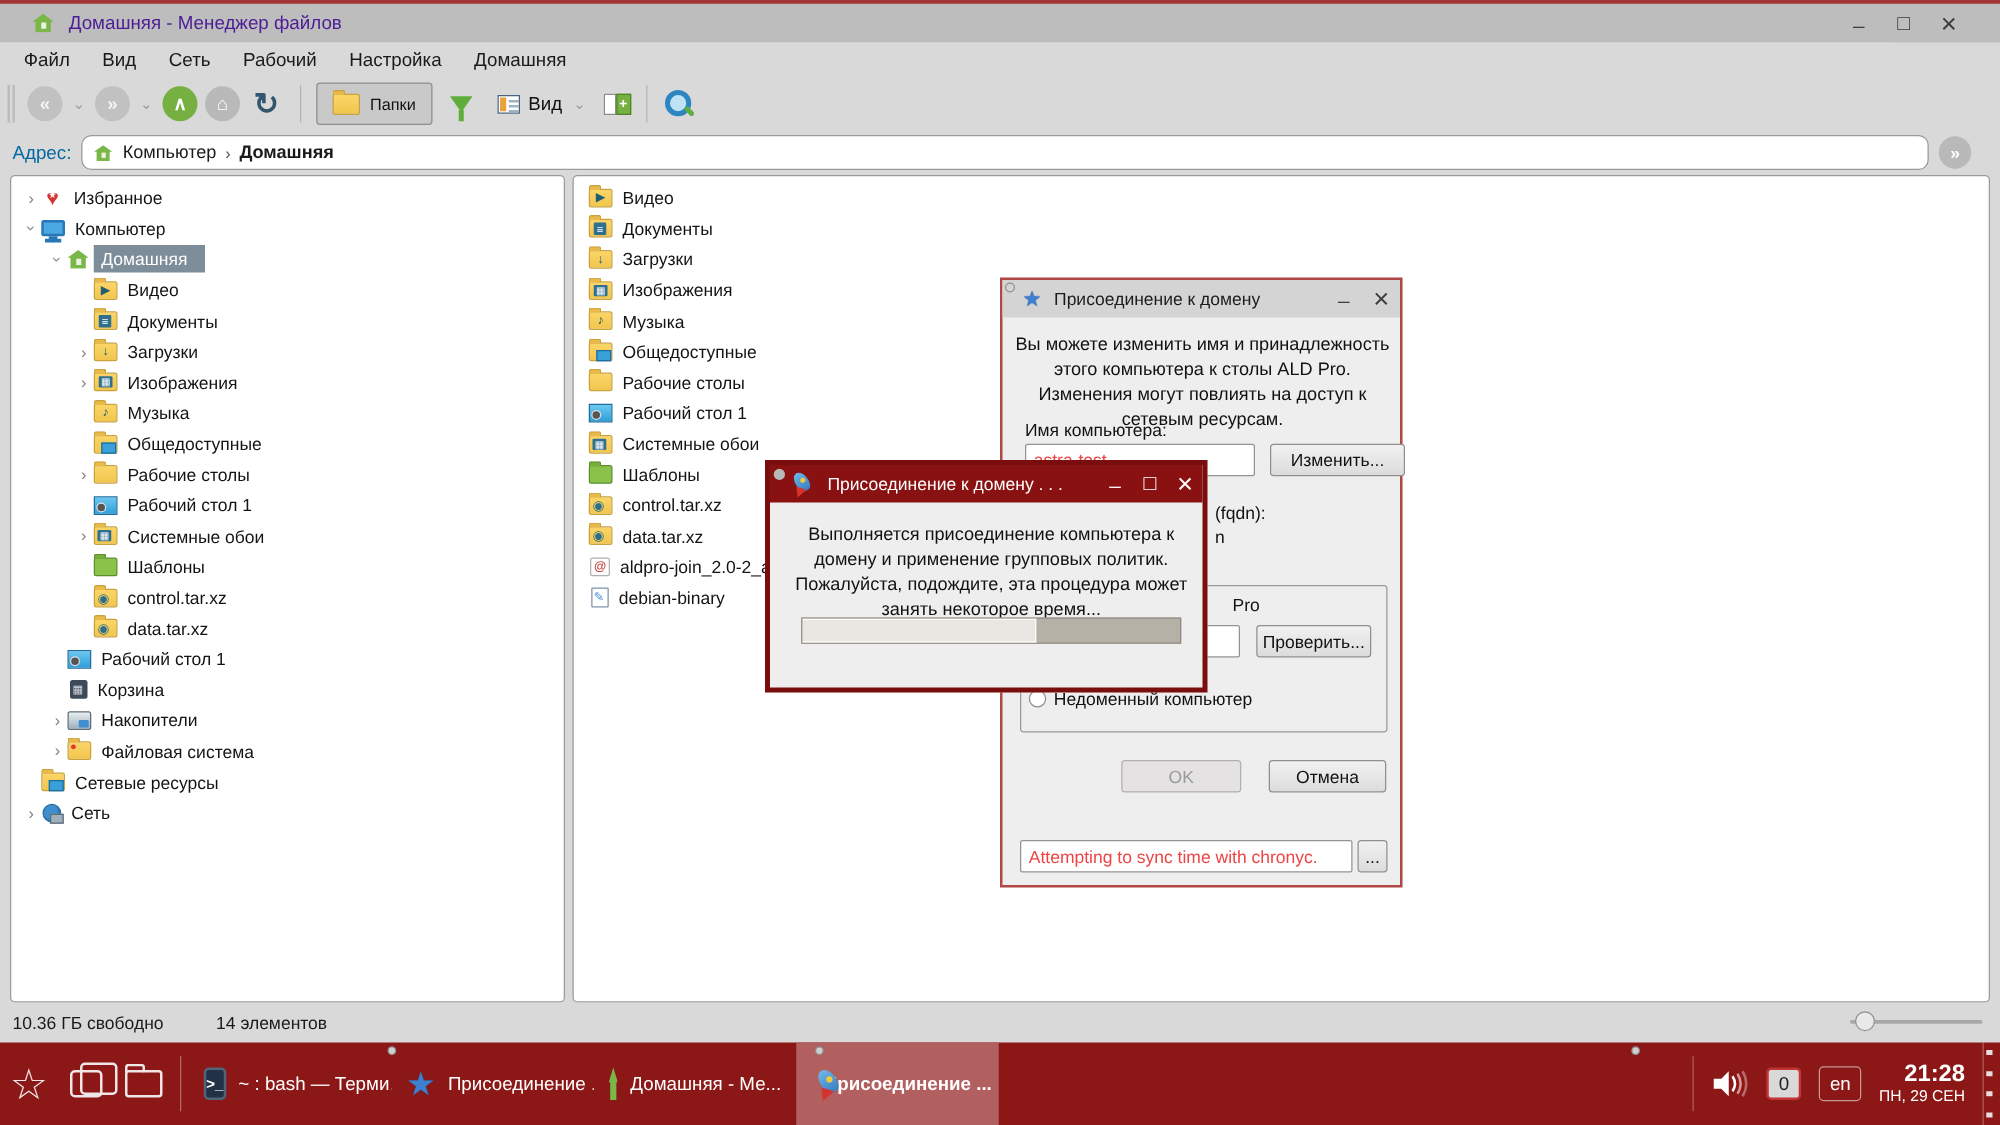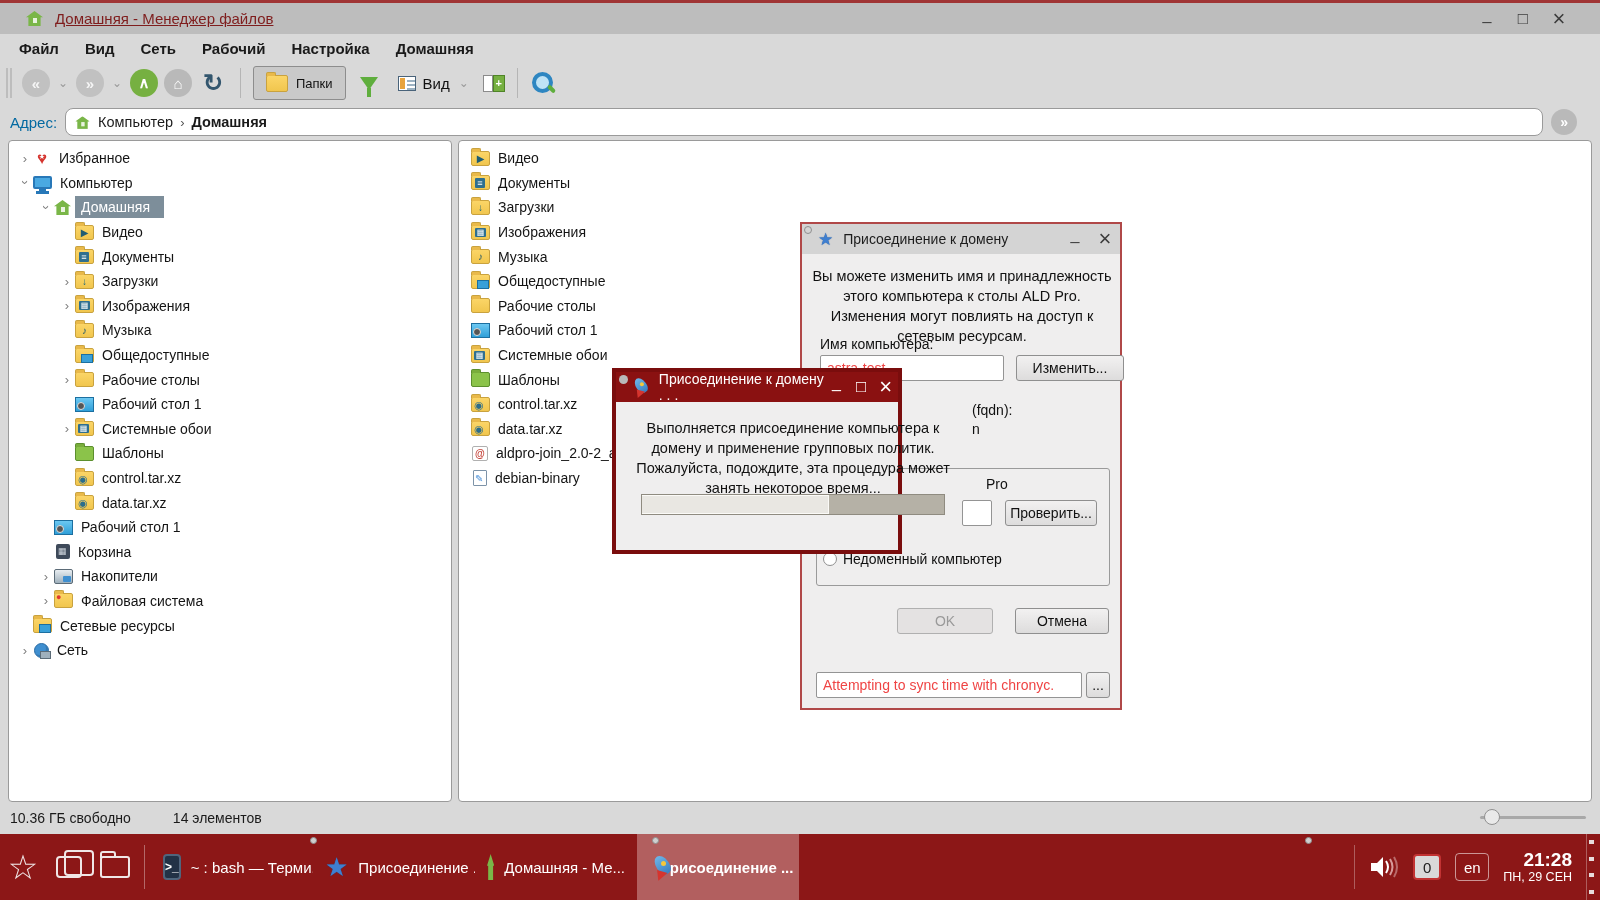--- a/index.html
+++ b/index.html
@@ -4,29 +4,29 @@
 <style>
   * { margin:0; padding:0; box-sizing:border-box; }
   html,body { width:1600px; height:900px; }
   body { font-family:"Liberation Sans", sans-serif; background:#d9d9d9; }
   .screen { position:relative; width:1600px; height:900px; overflow:hidden; background:#d9d9d9; }
 
   
   .titlebar { position:absolute; left:0; top:0; width:1600px; height:34px;
     background:#bdbdbd; border-top:3px solid #a03535; display:flex; align-items:center; }
   .titlebar .appicon { margin-left:26px; }
-  .titlebar .title { margin-left:12px; font-size:15px; color:#7f1d1d;text-decoration:underline; }
+  .titlebar .title { margin-left:12px; font-size:15px; color:#4c1d95; }
   .wctrl { position:absolute; top:0; height:31px; display:flex; align-items:center; justify-content:center;
     width:30px; color:#3c3c3c; font-size:16px; }
   .wctrl.min::before{content:"_"; position:relative; top:-4px;}
   .wctrl.max::before{content:"□"; font-size:17px;}
   .wctrl.cls::before{content:"×"; font-size:22px;}
 
   .menubar { position:absolute; left:0; top:34px; width:1516px; height:28px; background:#d9d9d9;
-    display:flex; align-items:center; padding-left:6px;font-weight:bold; }
+    display:flex; align-items:center; padding-left:6px; }
   .menubar .mi { padding:3px 13px; font-size:15px; color:#1a1a1a; }
 
   .toolbar { position:absolute; left:0; top:62px; width:1600px; height:42px; background:#d9d9d9;
     display:flex; align-items:center; gap:6px; padding-left:6px; }
   .grip { width:6px; height:30px; border-left:2px solid #bdbdbd; border-right:2px solid #bdbdbd; margin-right:4px; }
   .tb-circle { width:28px; height:28px; border-radius:50%; background:#b9b9b9; color:#fff;
     display:flex; align-items:center; justify-content:center; font-size:15px; font-weight:bold; }
   .tb-circle.green { background:#76b041; }
   .ddv { color:#9a9a9a; font-size:12px; width:14px; text-align:center; }
   .refresh { color:#33566e; font-size:24px; font-weight:bold; width:30px; text-align:center; }
@@ -151,21 +151,21 @@
   .dlg .body { font-size:14.5px; color:#111; text-align:center; line-height:20px; }
   .fld { position:absolute; background:#fff; border:1px solid #949494; border-radius:2px; font-size:14px;
     color:#ef4444; padding:4px 6px; }
   .pbtn { position:absolute; background:linear-gradient(#f2f1f1,#dddcdc); border:1px solid #8f8f8f; border-radius:3px;
     font-size:14px; color:#111; display:flex; align-items:center; justify-content:center; }
   .pbtn.disabled { color:#9a9a9a; border-color:#b0b0b0; background:#e4e2e2; }
   .groupbox { position:absolute; border:1px solid #9a9a9a; border-radius:3px; }
   .radio { position:absolute; width:14px; height:14px; border-radius:50%; border:1px solid #8f8f8f; background:#fff; }
   .frag { position:absolute; font-size:14px; color:#111; white-space:nowrap; }
 
-  .dlg-prog { left:612px; top:368px; width:290px; height:186px; border:4px solid #7a0d0d; z-index:20; }
+  .dlg-prog { left:612px; top:368px; width:354px; height:186px; border:4px solid #7a0d0d; z-index:20; }
   .dlg-prog .dtitle { height:30px; background:#8a1111; display:flex; align-items:center; color:#fff; font-size:14px; }
   .dlg-prog .wctrl { position:static; color:#fff; height:30px; width:28px; }
   .graydot { position:absolute; left:3px; top:3px; width:9px; height:9px; border-radius:50%; background:#b9b9b9; z-index:3; }
   .progress { position:absolute; left:25px; top:122px; width:304px; height:21px; background:#b5b1a6;
     border:1px solid #8f8b80; }
   .progress .fill { height:100%; background:#e9e7e2; border:1px solid #fbfaf7; border-left:none; }
 
   
   .taskbar { position:absolute; left:0; top:834px; width:1600px; height:66px; background:#8c1717;
     display:flex; align-items:center; color:#fff; }

